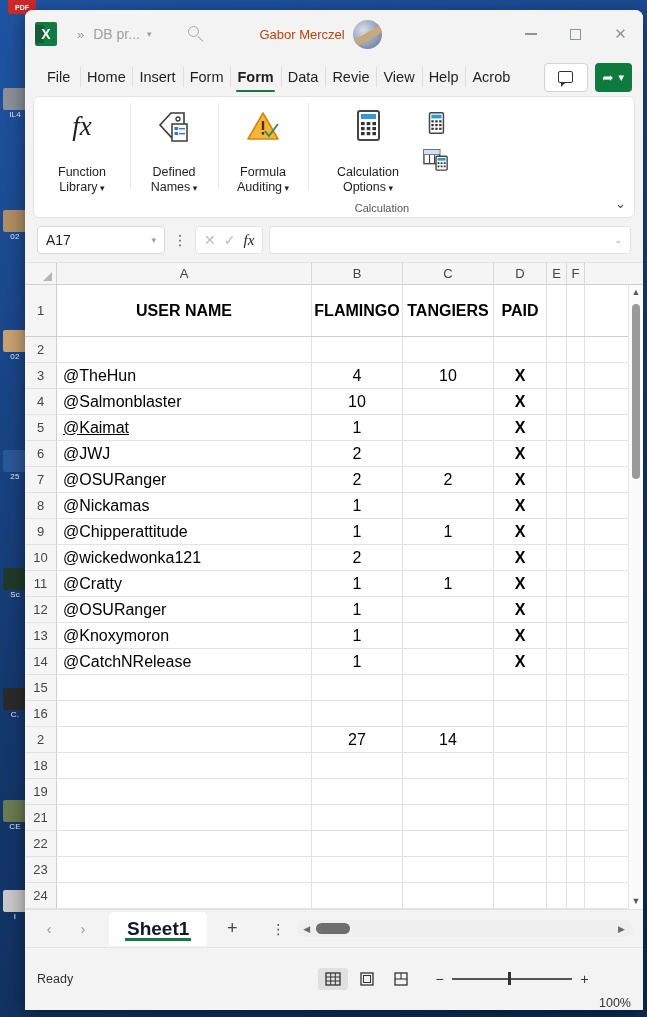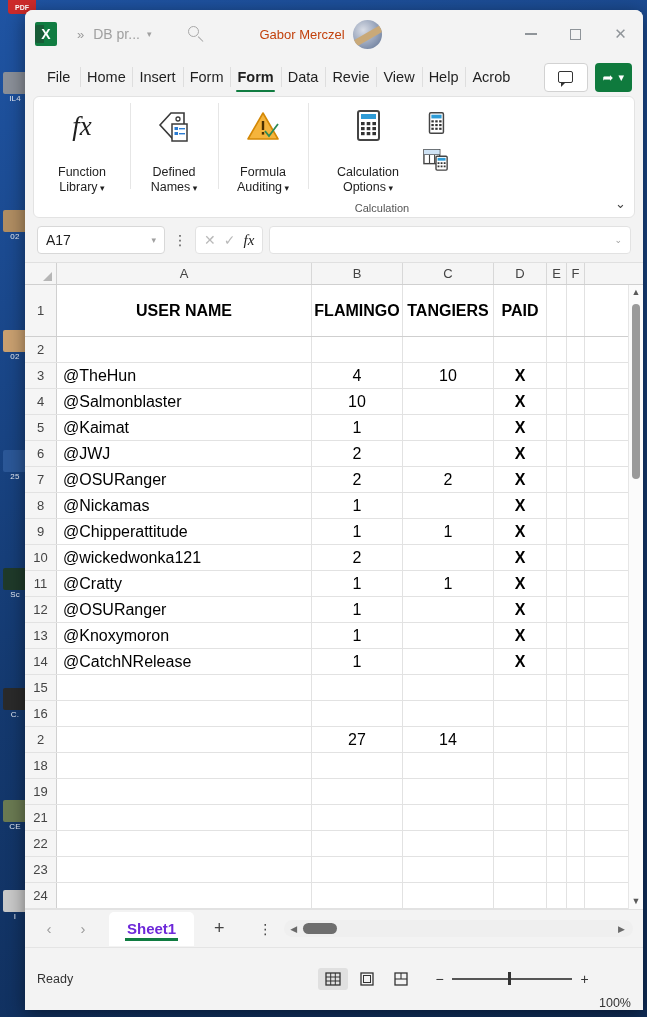--- a/index.html
+++ b/index.html
@@ -252,21 +252,21 @@
   }
 
   
   .sheetbar {
     flex: 0 0 38px; display: flex; align-items: center;
     background: #f3f3f3; border-top: 1px solid #e2e2e2; padding-left: 8px; gap: 2px;
   }
   .nav-arrow { width: 32px; text-align: center; color: #9a9a9a; font-size: 15px; }
   .sheet-tab {
     background: #fff; height: 34px; padding: 0 18px; display: flex; align-items: center;
-    font-size: 15px; font-weight: bold; color: #6d28d9; border-radius: 5px 5px 0 0;
+    font-size: 19px; font-weight: bold; color: #0f172a; border-radius: 5px 5px 0 0;
     position: relative; margin-left: 8px;
   }
   .sheet-tab::after {
     content: ""; position: absolute; left: 16px; right: 16px; bottom: 5px;
     height: 2.5px; background: #107c41;
   }
   .add-sheet { width: 46px; text-align: center; font-size: 18px; color: #444; }
   .sheet-dots { color: #444; font-size: 14px; margin-left: 14px; }
   .hscroll {
     margin-left: 10px; margin-right: 10px; flex: 1; height: 17px;
@@ -297,21 +297,21 @@
   .zthumb {
     position: absolute; left: 56px; top: -6px; width: 3px; height: 13px; background: #333;
   }
   .zval { font-size: 12.5px; color: #333; width: 34px; text-align: right; margin-top: 48px; }
 </style>
 </head>
 <body>
 
 <div id="desktop">
   <div class="pdf-top">PDF</div>
-  <div class="desk-icon" style="top:72px">
+  <div class="desk-icon" style="top:88px">
       <span class="glyph" style="background:#8a8f98"></span>
       <span class="cap">IL4</span>
     </div>
   <div class="desk-icon" style="top:210px">
       <span class="glyph" style="background:#b08d62"></span>
       <span class="cap">02</span>
     </div>
   <div class="desk-icon" style="top:330px">
       <span class="glyph" style="background:#c9a070"></span>
       <span class="cap">02</span>
@@ -576,21 +576,21 @@
             <div class="cell a a" style="width: 255px; flex: 0 0 255px;">@Salmonblaster</div>
             <div class="cell num b" style="width: 91px; flex: 0 0 91px;">10</div>
             <div class="cell num c" style="width: 91px; flex: 0 0 91px;"></div>
             <div class="cell paid d" style="width: 53px; flex: 0 0 53px;">X</div>
             <div class="cell e" style="width: 20px; flex: 0 0 20px;"></div>
             <div class="cell f" style="width: 18px; flex: 0 0 18px;"></div>
             <div style="flex: 1 1 0%;"></div>
           </div>
           <div class="row" style="height: 26px;">
             <div class="rh">5</div>
-            <div class="cell a a" style="width: 255px; flex: 0 0 255px;">@Kaimat</div>
+            <div class="cell a a" style="width: 255px; flex: 0 0 255px; text-decoration: underline;">@Kaimat</div>
             <div class="cell num b" style="width: 91px; flex: 0 0 91px;">1</div>
             <div class="cell num c" style="width: 91px; flex: 0 0 91px;"></div>
             <div class="cell paid d" style="width: 53px; flex: 0 0 53px;">X</div>
             <div class="cell e" style="width: 20px; flex: 0 0 20px;"></div>
             <div class="cell f" style="width: 18px; flex: 0 0 18px;"></div>
             <div style="flex: 1 1 0%;"></div>
           </div>
           <div class="row" style="height: 26px;">
             <div class="rh">6</div>
             <div class="cell a a" style="width: 255px; flex: 0 0 255px;">@JWJ</div>

